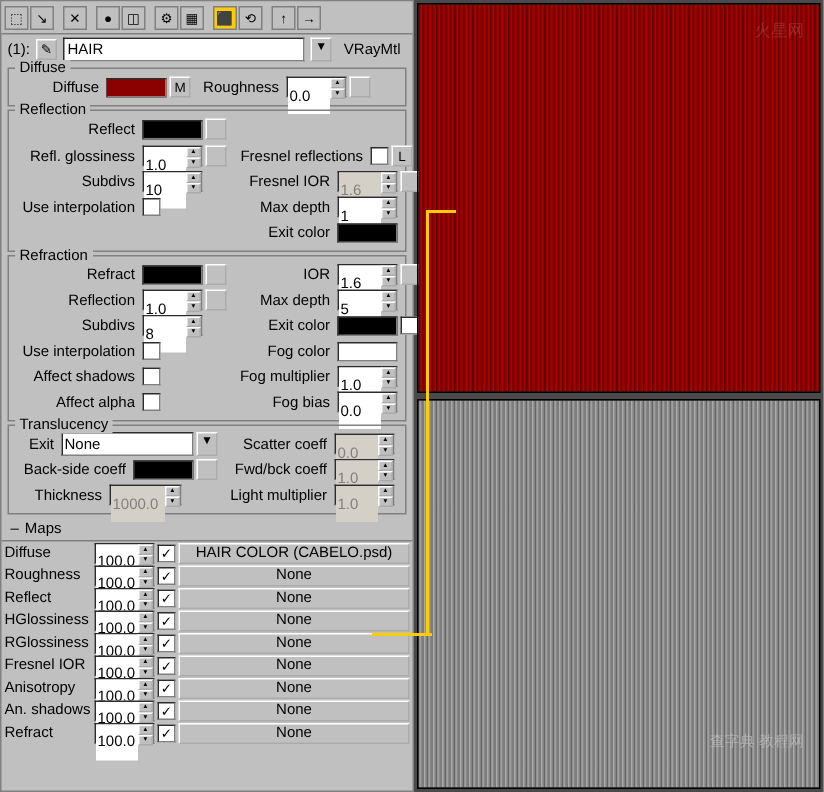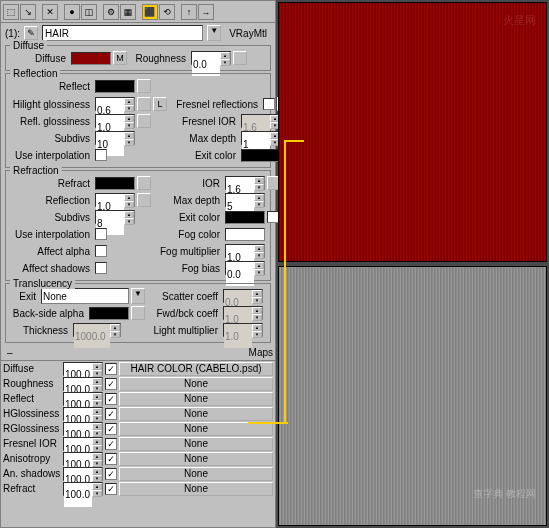--- a/index.html
+++ b/index.html
@@ -23,21 +23,21 @@
     .sq-btn { width: 14px; height: 14px; background: #c0c0c0; border: 1px outset #fff; font-size: 9px; text-align: center; line-height: 12px; }
     .spinner { display: inline-flex; border: 1px inset #808080; background: #fff; height: 14px; }
     .spinner input { border: none; width: 28px; background: #fff; font-size: 10px; padding: 12px 1px; }
     .spinner.disabled input { background: #d4d0c8; color: #808080; }
     .spin-btns { display: flex; flex-direction: column; width: 10px; }
     .spin-btn { height: 7px; background: #c0c0c0; border: 1px outset #fff; font-size: 5px; line-height: 5px; text-align: center; }
     .checkbox { width: 12px; height: 12px; border: 1px inset #808080; background: #fff; display: inline-flex; align-items: center; justify-content: center; font-size: 9px; }
     .type-select { background: #fff; border: 1px inset #808080; height: 16px; padding: 1px; display: flex; align-items: center; }
     .maps-header { display: flex; align-items: center; padding: 2px; border-bottom: 1px solid #808080; }
     .maps-header .dash { padding: 0 4px; }
-    .maps-title { flex: 1; text-align: right; }
+    .maps-title { flex: 1; text-align: left; }
     .map-row { display: flex; align-items: center; height: 15px; padding: 0 2px; gap: 2px; }
     .map-label { width: 58px; font-size: 10px; }
     .map-slot { flex: 1; background: #c0c0c0; border: 1px outset #fff; height: 14px; text-align: center; line-height: 12px; font-size: 10px; }
     .previews { flex: 1; display: flex; flex-direction: column; gap: 4px; padding: 2px; position: relative; }
     .preview { flex: 1; border: 1px solid #000; position: relative; overflow: hidden; }
     .preview.red-tex { background: repeating-linear-gradient(90deg, #5a0000 0px, #8b0000 1px, #b00000 2px, #6a0000 3px); }
     .preview.gray-tex { background: repeating-linear-gradient(90deg, #666 0px, #aaa 1px, #888 2px, #777 3px); }
     .connector { position: absolute; border: 2px solid #ffcc00; pointer-events: none; }
     .conn-h1 { left: 248px; top: 422px; width: 40px; height: 0; border-bottom: none; border-left: none; border-right: none; }
     .conn-v { left: 284px; top: 140px; width: 0; height: 284px; border-left: none; border-top: none; border-bottom: none; }
@@ -100,32 +100,20 @@
   <div class="section">
     <div class="section-title">Reflection</div>
     <div class="row">
         <span class="label" style="width:84px">Reflect</span>
         <div class="swatch black"></div>
         <div class="sq-btn"></div>
       </div>
     <div class="half">
       <div class="col">
         <div class="row">
-            <span class="label" style="width:84px">Hilight glossiness</span>
-            <div class="spinner">
-              <input value="0.6" style="">
-              <div class="spin-btns">
-                <div class="spin-btn">▴</div>
-                <div class="spin-btn">▾</div>
-              </div>
-            </div>
-            <div class="sq-btn"></div>
-            <div class="sq-btn">L</div>
-          </div>
-        <div class="row">
             <span class="label" style="width:84px">Refl. glossiness</span>
             <div class="spinner">
               <input value="1.0" style="">
               <div class="spin-btns">
                 <div class="spin-btn">▴</div>
                 <div class="spin-btn">▾</div>
               </div>
             </div>
             <div class="sq-btn"></div>
           </div>
@@ -207,25 +195,25 @@
                 <div class="spin-btn">▴</div>
                 <div class="spin-btn">▾</div>
               </div>
             </div>
           </div>
         <div class="row">
             <span class="label" style="width:84px">Use interpolation</span>
             <div class="checkbox"></div>
           </div>
         <div class="row">
+            <span class="label" style="width:84px">Affect shadows</span>
+            <div class="checkbox"></div>
+          </div>
+        <div class="row">
             <span class="label" style="width:84px">Affect alpha</span>
-            <div class="checkbox"></div>
-          </div>
-        <div class="row">
-            <span class="label" style="width:84px">Affect shadows</span>
             <div class="checkbox"></div>
           </div>
       </div>
       <div class="col">
         <div class="row">
             <span class="label" style="width:64px">IOR</span>
             <div class="spinner">
               <input value="1.6" style="">
               <div class="spin-btns">
                 <div class="spin-btn">▴</div>
@@ -282,21 +270,21 @@
     <div class="half">
       <div class="col">
         <div class="row">
             <span class="label" style="width:30px">Exit</span>
             <div class="type-select" style="flex:1">
               <span>None</span>
             </div>
             <div class="dropdown-btn">▼</div>
           </div>
         <div class="row">
-            <span class="label" style="width:78px">Back-side alpha</span>
+            <span class="label" style="width:78px">Back-side coeff</span>
             <div class="swatch black"></div>
             <div class="sq-btn"></div>
           </div>
         <div class="row">
             <span class="label" style="width:62px">Thickness</span>
             <div class="spinner disabled">
               <input style="width: 36px;" value="1000.0">
               <div class="spin-btns">
                 <div class="spin-btn">▴</div>
                 <div class="spin-btn">▾</div>

